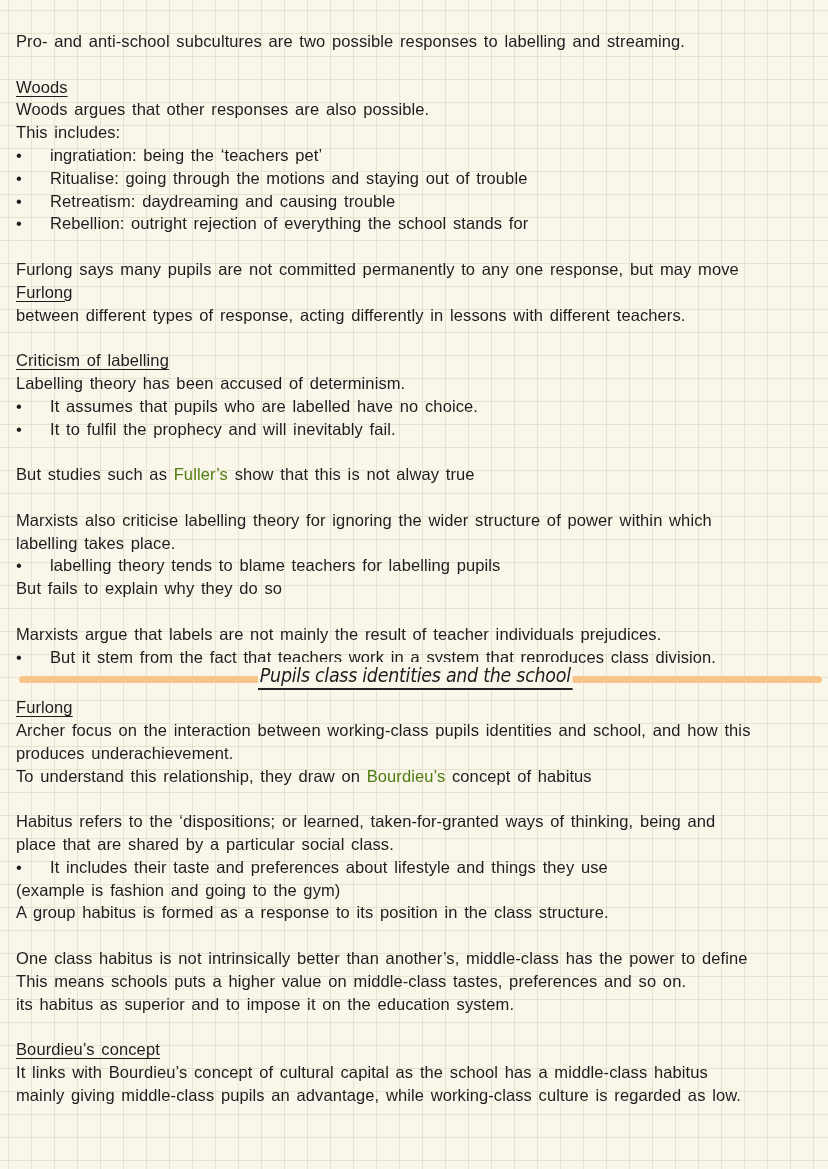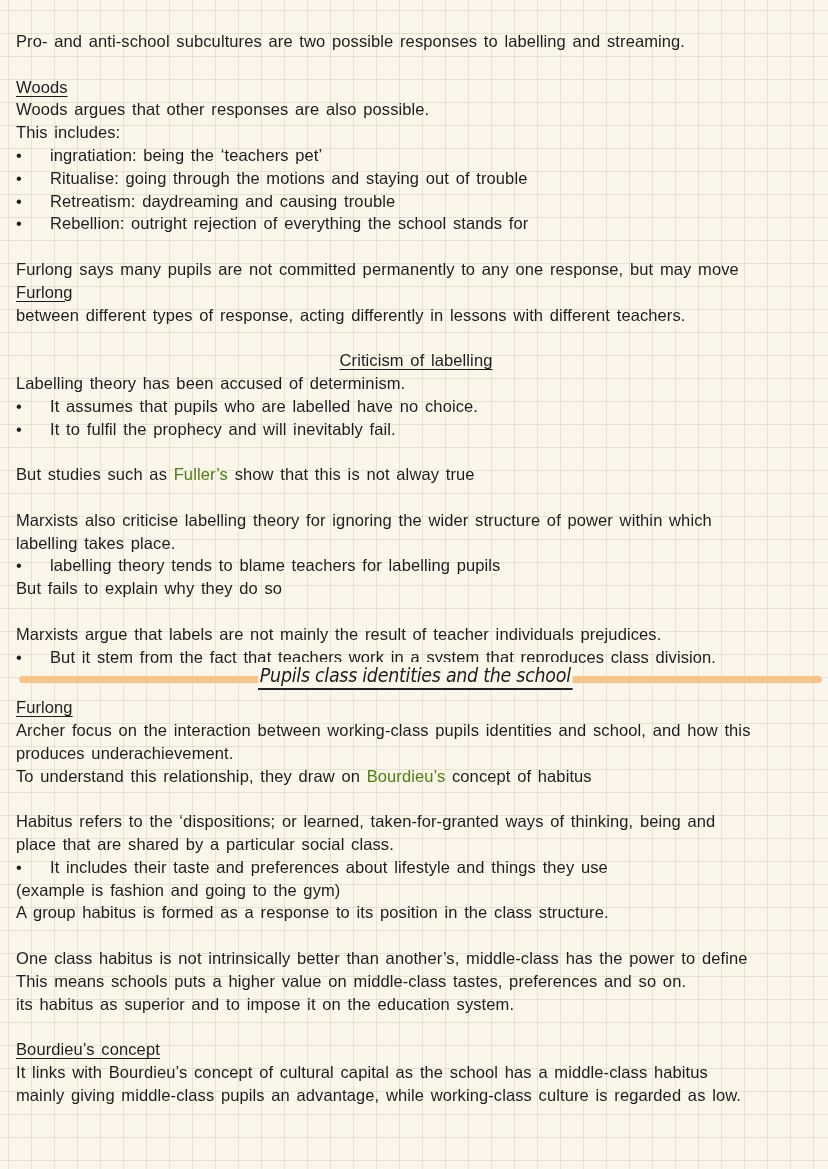--- a/index.html
+++ b/index.html
@@ -26,21 +26,21 @@
     .line {
       height: 22.8px;
       line-height: 22.8px;
       font-size: 16.5px;
       white-space: nowrap;
       letter-spacing: 0.1px;
       word-spacing: 2px;
     }
     .blank { height: 22.8px; }
     .heading span { text-decoration: underline; text-underline-offset: 3px; }
-    .center { text-align: center; }
+    .center { }
     .bullet { display: flex; }
     .bullet .dot { width: 34px; display: inline-block; }
     .red { color: #4d7c0f; }
     .section-title {
       position: relative;
       height: 28px;
       margin: 0 0 0 0;
       font-style: italic;
     }
     .section-title .bar {

